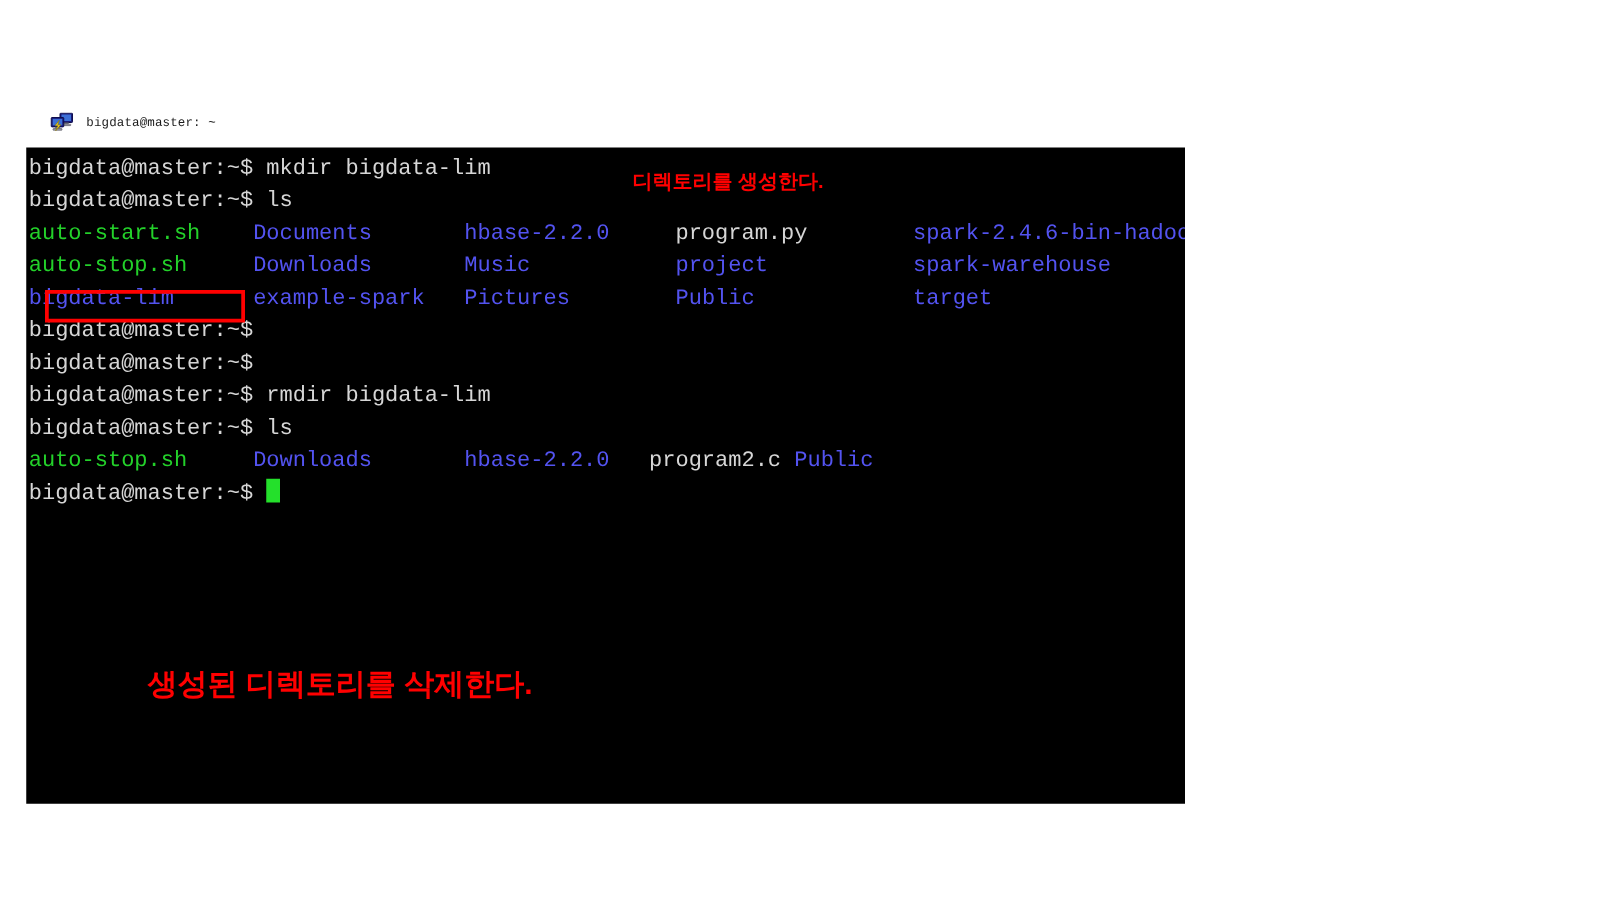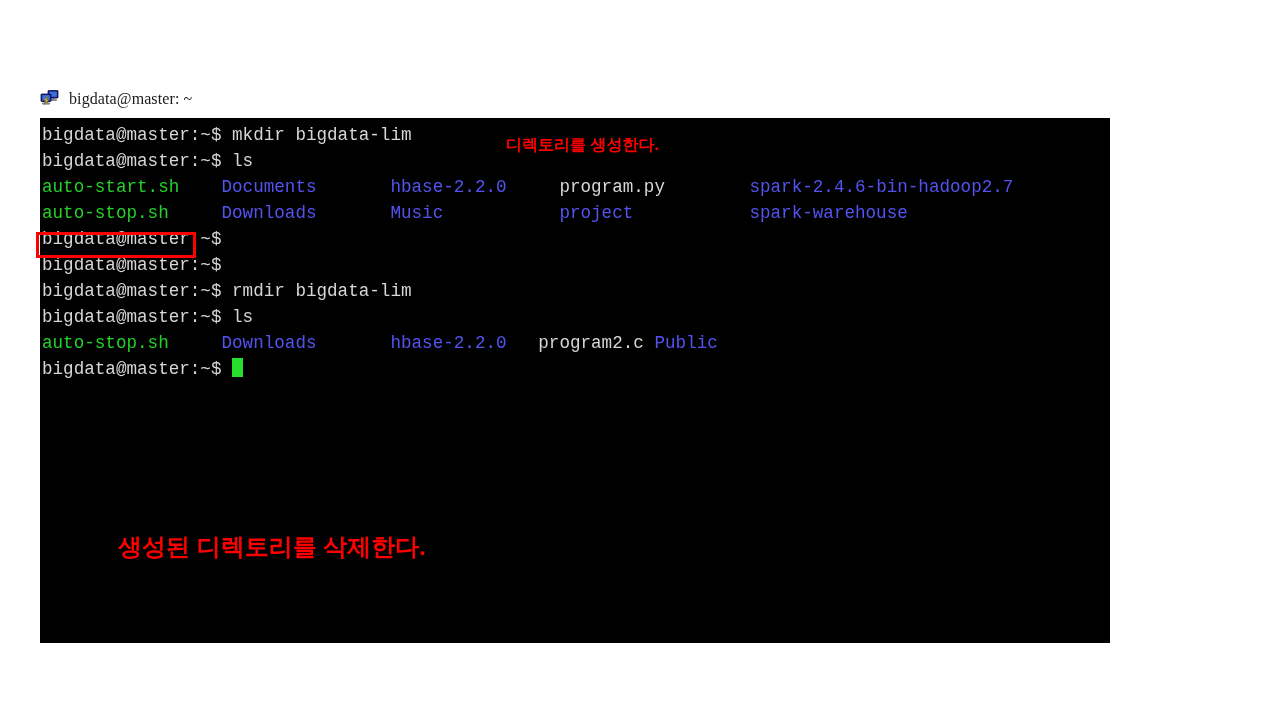--- a/index.html
+++ b/index.html
@@ -25,33 +25,33 @@
     align-items: center;
     gap: 9px;
   }
   .titlebar-icon {
     width: 20px;
     height: 18px;
     position: relative;
     flex: 0 0 auto;
   }
   .titlebar-title {
-    font-family: Liberation Serif, serif;
-    font-size: 16px;
+    font-family: Liberation Mono, monospace;
+    font-size: 10px;
     color: #1b1b1b;
     white-space: nowrap;
     letter-spacing: 0.1px;
   }
 
   
   .terminal {
     position: absolute;
-    left: 40px;
+    left: 21px;
     top: 118px;
-    width: 1070px;
+    width: 927px;
     height: 525px;
     background: #000000;
     overflow: hidden;
   }
   .term-screen {
     position: absolute;
     left: 0px;
     top: 0px;
     right: 0;
     bottom: 0;
@@ -133,20 +133,21 @@
   </span>
   <span class="titlebar-title">bigdata@master: ~</span>
 </div>
 
 <div class="terminal">
   <div class="term-screen" id="term-screen">
       <div class="term-line"><span class="c-white">bigdata@master:~$ mkdir bigdata-lim</span></div>
       <div class="term-line"><span class="c-white">bigdata@master:~$ ls</span></div>
       <div class="term-line"><span class="c-green">auto-start.sh</span><span class="c-white">    </span><span class="c-blue">Documents</span><span class="c-white">       </span><span class="c-blue">hbase-2.2.0</span><span class="c-white">     </span><span class="c-white">program.py</span><span class="c-white">        </span><span class="c-blue">spark-2.4.6-bin-hadoop2.7</span></div>
       <div class="term-line"><span class="c-green">auto-stop.sh</span><span class="c-white">     </span><span class="c-blue">Downloads</span><span class="c-white">       </span><span class="c-blue">Music</span><span class="c-white">           </span><span class="c-blue">project</span><span class="c-white">           </span><span class="c-blue">spark-warehouse</span></div>
+      <div class="term-line"><span class="c-blue">bigdata-lim</span><span class="c-white">      </span><span class="c-blue">example-spark</span><span class="c-white">   </span><span class="c-blue">Pictures</span><span class="c-white">        </span><span class="c-blue">Public</span><span class="c-white">            </span><span class="c-blue">target</span></div>
       <div class="term-line"><span class="c-white">bigdata@master:~$</span></div>
       <div class="term-line"><span class="c-white">bigdata@master:~$</span></div>
       <div class="term-line"><span class="c-white">bigdata@master:~$ rmdir bigdata-lim</span></div>
       <div class="term-line"><span class="c-white">bigdata@master:~$ ls</span></div>
       <div class="term-line"><span class="c-green">auto-stop.sh</span><span class="c-white">     </span><span class="c-blue">Downloads</span><span class="c-white">       </span><span class="c-blue">hbase-2.2.0</span><span class="c-white">   </span><span class="c-white">program2.c</span><span class="c-white"> </span><span class="c-blue">Public</span></div>
       <div class="term-line"><span class="c-white">bigdata@master:~$ </span><span class="cursor-block"></span></div>
     </div>
 </div>
 
 <div class="highlight-box"></div>

